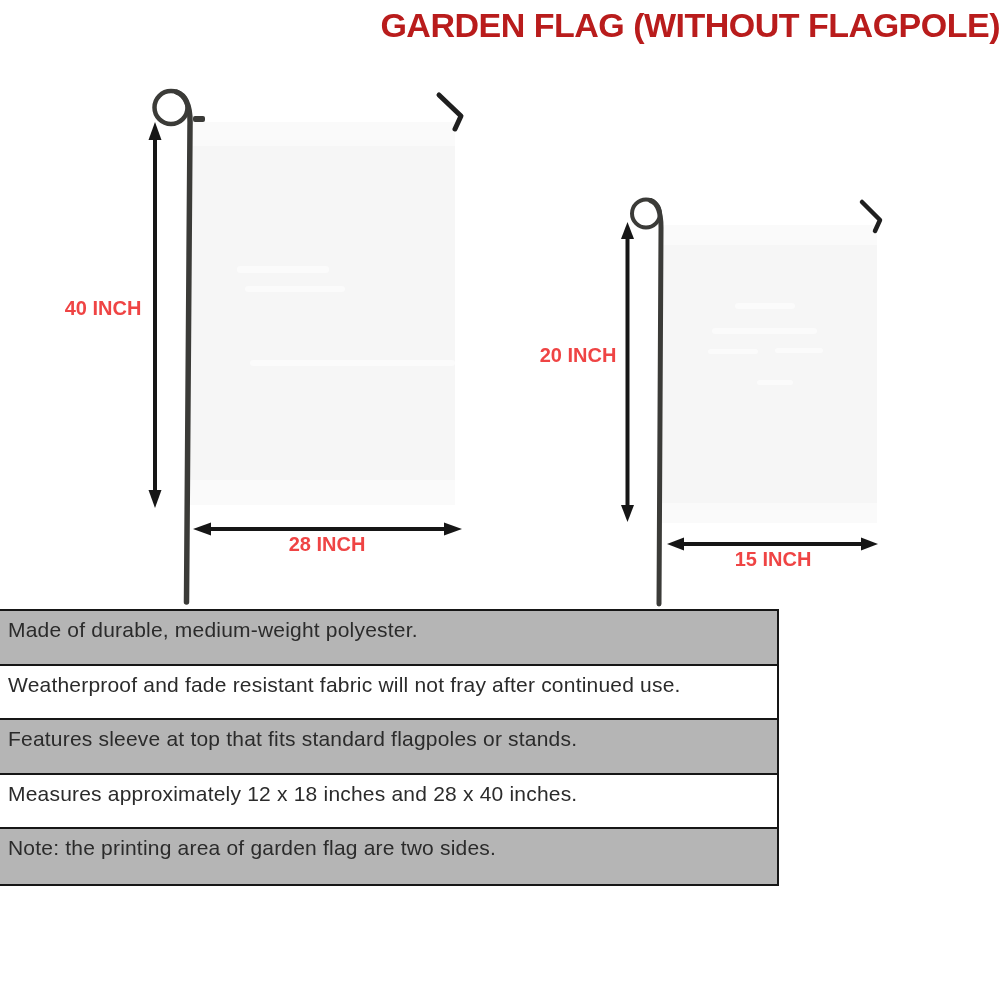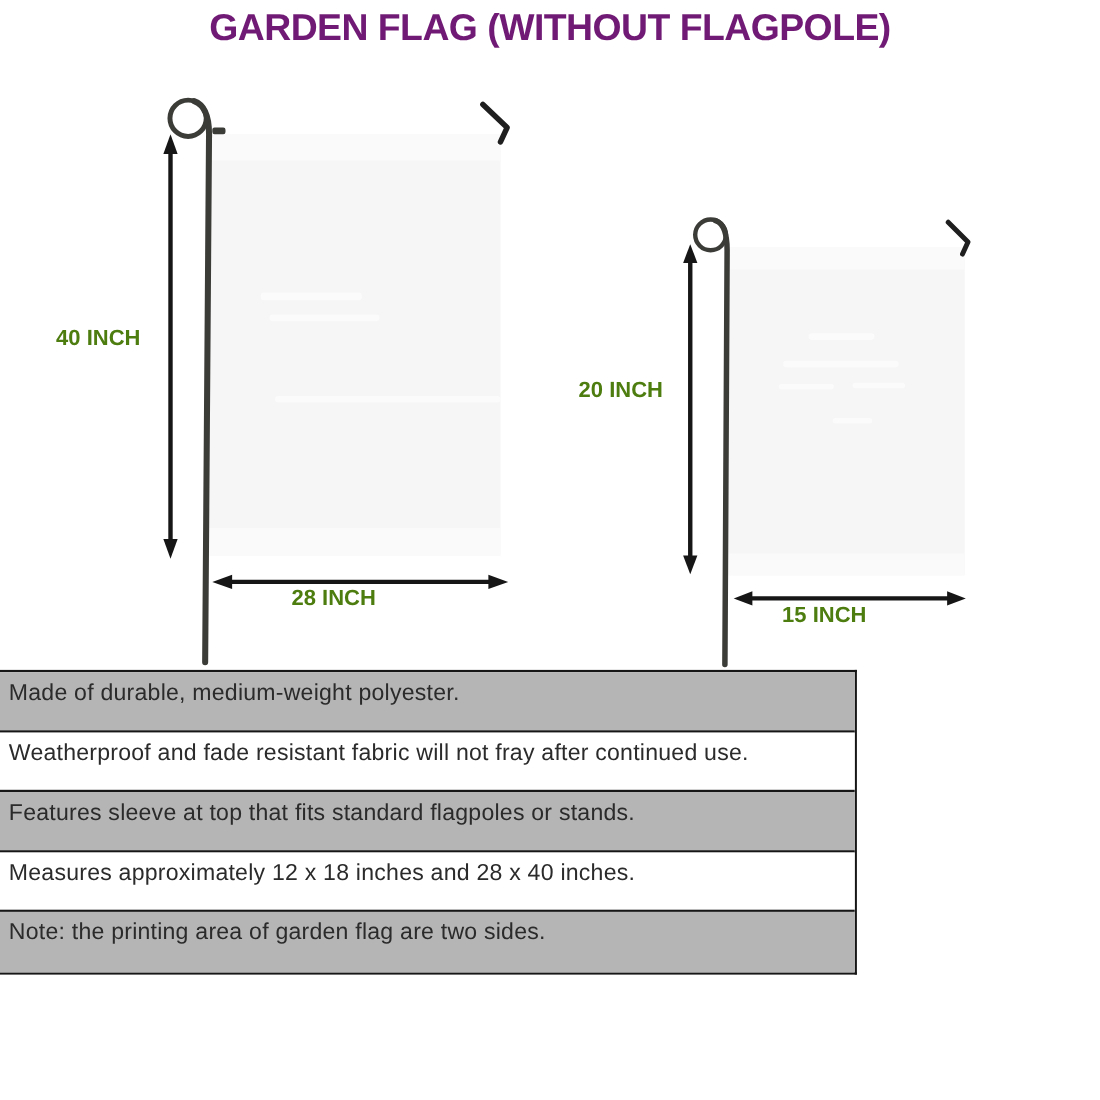--- a/index.html
+++ b/index.html
@@ -14,22 +14,22 @@
   body{
     position:relative;
     width:1000px;height:1000px;
     background:#ffffff;
     font-family:"Liberation Sans", sans-serif;
     overflow:hidden;
   }
   .title-block{
     position:absolute;
     left:0; top:6px; width:1000px;
-    text-align:center;
-    color:#701a75;
+    text-align:right;
+    color:#b91c1c;
   }
   .title-line{
     font-size:34px;
     font-weight:800;
     letter-spacing:-0.5px;
     line-height:38px;
     white-space:nowrap;
   }
   .diagram-svg{
     position:absolute;
@@ -42,22 +42,22 @@
   .pole-line{stroke:var(--pole);fill:none;stroke-linecap:round;}
   .pole-loop{stroke:var(--pole);fill:none;}
   .pole-nub{fill:var(--pole);}
   .hook-line{stroke:#1f1f1f;fill:none;stroke-linecap:round;stroke-linejoin:round;}
   .arrow-line{stroke:var(--ink);stroke-width:4;}
   .arrow-head{fill:var(--ink);}
   .dim-label{
     position:absolute;
     font-size:20px;
     font-weight:700;
-    color:#4d7c0f;
-    text-align:left;
+    color:#ef4444;
+    text-align:center;
     white-space:nowrap;
   }
   .lbl-40{left:51px;  top:297px; width:104px;}
   .lbl-28{left:265px; top:533px; width:124px;}
   .lbl-18{left:526px; top:344px; width:104px;}
   .lbl-12{left:711px; top:548px; width:124px;}
   .spec-table{
     position:absolute;
     left:-3px; top:609px;
     width:782px;

